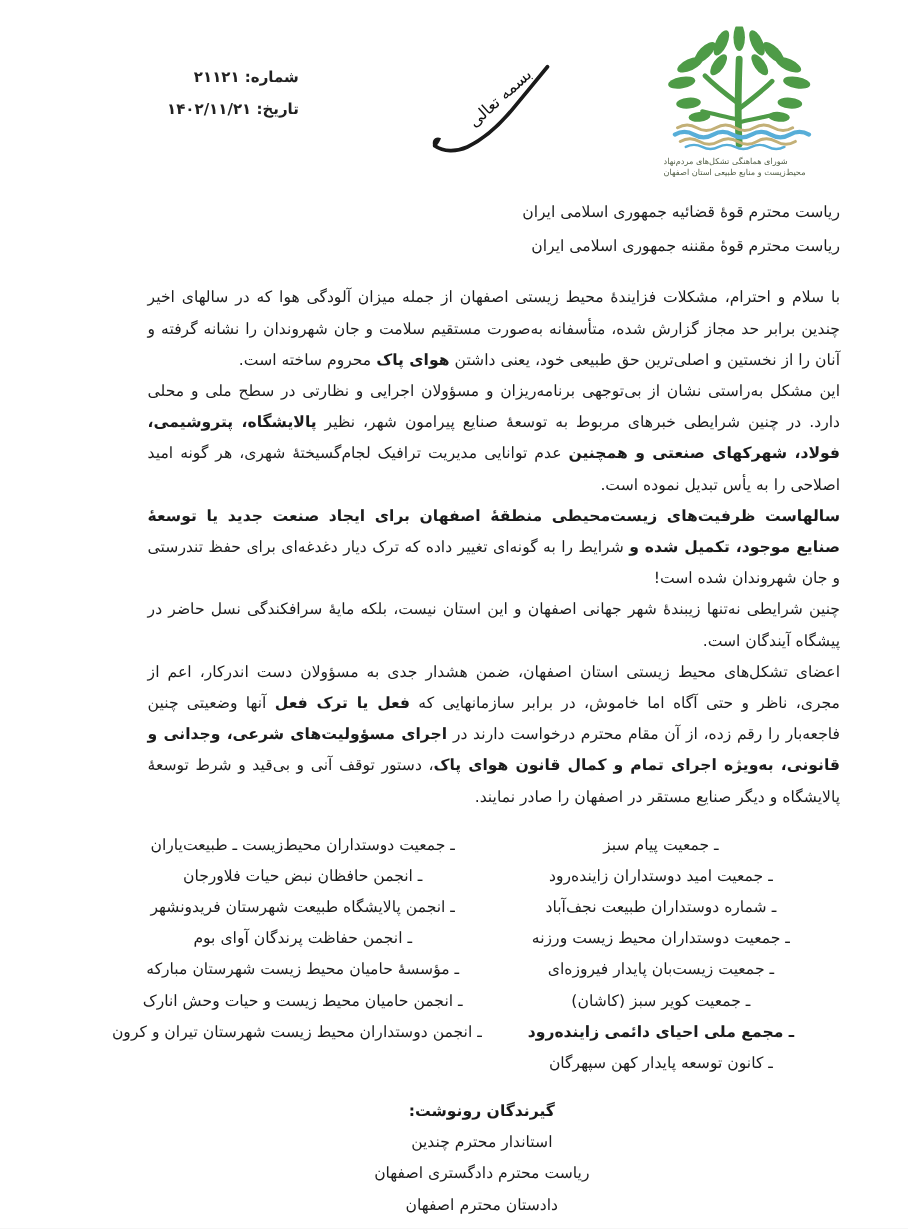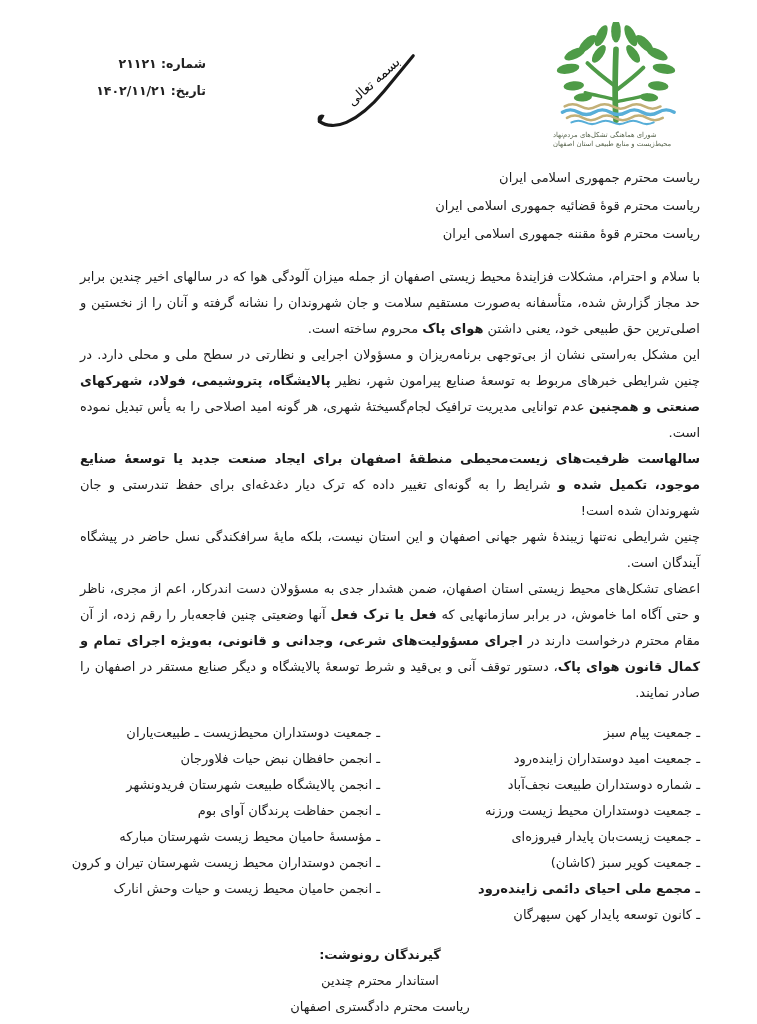--- a/index.html
+++ b/index.html
@@ -6,20 +6,21 @@
   .page{
     position:relative;
     width:757px;height:1024px;
     margin:0 auto;
     background:#ffffff;
     overflow:hidden;
     direction:rtl;
     font-family:"DejaVu Sans",sans-serif;
     color:#1c1c1c;
     box-sizing:border-box;
+    padding-left:43px;
   }
   .b{font-weight:bold;}
 
   
   .letterhead{position:relative;height:150px;}
   .numdate{
     position:absolute;left:88px;top:50px;width:118px;
     direction:rtl;text-align:right;
     font-size:12.5px;font-weight:bold;line-height:27px;color:#222;
     white-space:nowrap;
@@ -30,21 +31,21 @@
 
   
   .recipients{margin:14px 57px 0 60px;font-size:13px;line-height:28px;text-align:right;}
 
   
   .letter-body{margin:16px 57px 0 80px;font-size:13px;line-height:26px;}
   .letter-body p{margin:0;text-align:justify;text-align-last:right;}
 
   
   .signatories{display:flex;margin:14px 57px 0 60px;font-size:13px;line-height:26px;}
-  .sign-col{width:50%;text-align:right;}
+  .sign-col{width:50%;text-align:center;}
   .sign-col .line{white-space:nowrap;}
 
   
   .copies{margin:14px 57px 0 60px;font-size:13px;line-height:26px;text-align:center;}
   .copies .title{font-weight:bold;}
 </style>
 </head>
 <body>
 
 <div class="page">
@@ -96,21 +97,20 @@
           <path d="M12,84 q7,-4 14,0 t14,0 t14,0 t14,0 t14,0 t14,0" stroke="#c3b077" stroke-width="2.2"></path>
           <path d="M16,88 q6,-3 12,0 t12,0 t12,0 t12,0 t12,0 t12,0" stroke="#57aed8" stroke-width="1.8"></path>
         </g>
       </svg>
       <div class="logo-caption">شورای هماهنگی تشکل‌های مردم‌نهاد</div>
       <div class="logo-caption">محیط‌زیست و منابع طبیعی استان اصفهان</div>
     </div>
   </div>
 
   <div class="recipients">
-      <div class="line">ریاست محترم جمهوری اسلامی ایران</div>
       <div class="line">ریاست محترم قوهٔ قضائیه جمهوری اسلامی ایران</div>
       <div class="line">ریاست محترم قوهٔ مقننه جمهوری اسلامی ایران</div>
     </div>
 
   <div class="letter-body">
       <p><span>با سلام و احترام، مشکلات فزایندهٔ محیط زیستی اصفهان از جمله میزان آلودگی هوا که در سالهای اخیر چندین برابر حد مجاز گزارش شده، متأسفانه به‌صورت مستقیم سلامت و جان شهروندان را نشانه گرفته و آنان را از نخستین و اصلی‌ترین حق طبیعی خود، یعنی داشتن </span><span class="b">هوای پاک</span><span> محروم ساخته است.</span></p>
       <p><span>این مشکل به‌راستی نشان از بی‌توجهی برنامه‌ریزان و مسؤولان اجرایی و نظارتی در سطح ملی و محلی دارد. در چنین شرایطی خبرهای مربوط به توسعهٔ صنایع پیرامون شهر، نظیر </span><span class="b">پالایشگاه، پتروشیمی، فولاد، شهرکهای صنعتی و همچنین</span><span> عدم توانایی مدیریت ترافیک لجام‌گسیختهٔ شهری، هر گونه امید اصلاحی را به یأس تبدیل نموده است.</span></p>
       <p><span class="b">سالهاست ظرفیت‌های زیست‌محیطی منطقهٔ اصفهان برای ایجاد صنعت جدید یا توسعهٔ صنایع موجود، تکمیل شده و</span><span> شرایط را به گونه‌ای تغییر داده که ترک دیار دغدغه‌ای برای حفظ تندرستی و جان شهروندان شده است!</span></p>
       <p><span>چنین شرایطی نه‌تنها زیبندهٔ شهر جهانی اصفهان و این استان نیست، بلکه مایهٔ سرافکندگی نسل حاضر در پیشگاه آیندگان است.</span></p>
       <p><span>اعضای تشکل‌های محیط زیستی استان اصفهان، ضمن هشدار جدی به مسؤولان دست اندرکار، اعم از مجری، ناظر و حتی آگاه اما خاموش، در برابر سازمانهایی که </span><span class="b">فعل یا ترک فعل</span><span> آنها وضعیتی چنین فاجعه‌بار را رقم زده، از آن مقام محترم درخواست دارند در </span><span class="b">اجرای مسؤولیت‌های شرعی، وجدانی و قانونی، به‌ویژه اجرای تمام و کمال قانون هوای پاک</span><span>، دستور توقف آنی و بی‌قید و شرط توسعهٔ پالایشگاه و دیگر صنایع مستقر در اصفهان را صادر نمایند.</span></p>
@@ -126,22 +126,22 @@
         <div class="line">ـ جمعیت کویر سبز (کاشان)</div>
         <div class="line b">ـ مجمع ملی احیای دائمی زاینده‌رود</div>
         <div class="line">ـ کانون توسعه پایدار کهن سپهرگان</div>
       </div>
     <div class="sign-col">
         <div class="line">ـ جمعیت دوستداران محیط‌زیست ـ طبیعت‌یاران</div>
         <div class="line">ـ انجمن حافظان نبض حیات فلاورجان</div>
         <div class="line">ـ انجمن پالایشگاه طبیعت شهرستان فریدونشهر</div>
         <div class="line">ـ انجمن حفاظت پرندگان آوای بوم</div>
         <div class="line">ـ مؤسسهٔ حامیان محیط زیست شهرستان مبارکه</div>
+        <div class="line">ـ انجمن حامیان محیط زیست و حیات وحش انارک</div>
         <div class="line">ـ انجمن دوستداران محیط زیست شهرستان تیران و کرون</div>
-        <div class="line">ـ انجمن حامیان محیط زیست و حیات وحش انارک</div>
       </div>
   </div>
 
   <div class="copies">
     <div class="title">گیرندگان رونوشت:</div>
     <div>
         <div class="line">استاندار محترم چندین</div>
         <div class="line">ریاست محترم دادگستری اصفهان</div>
         <div class="line">دادستان محترم اصفهان</div>
         <div class="line">مدیرکل محترم حفاظت محیط زیست استان اصفهان</div>

